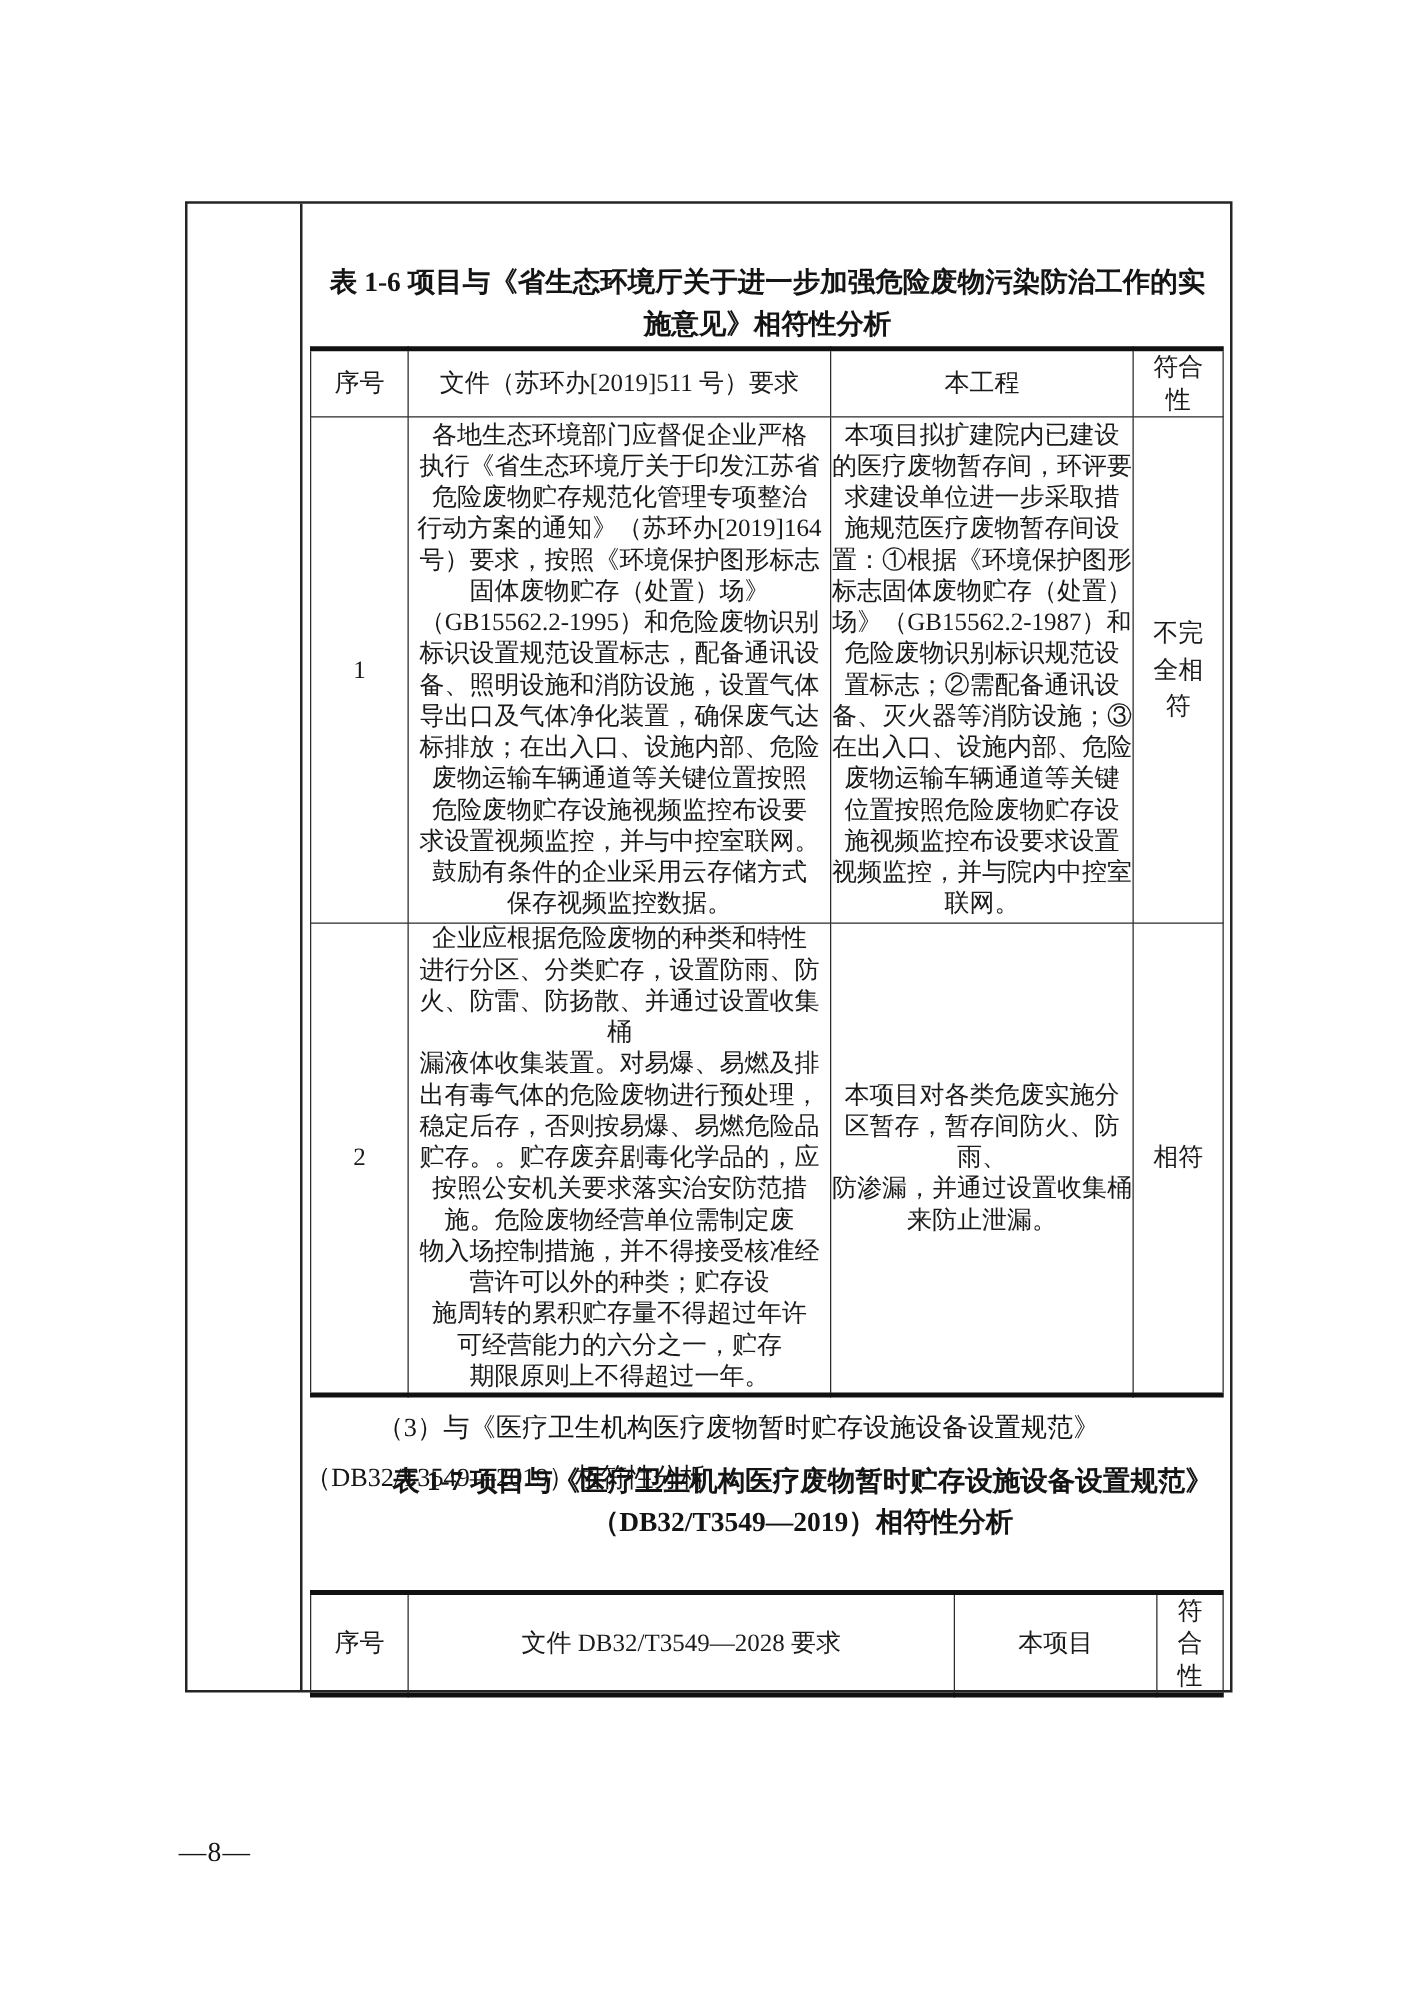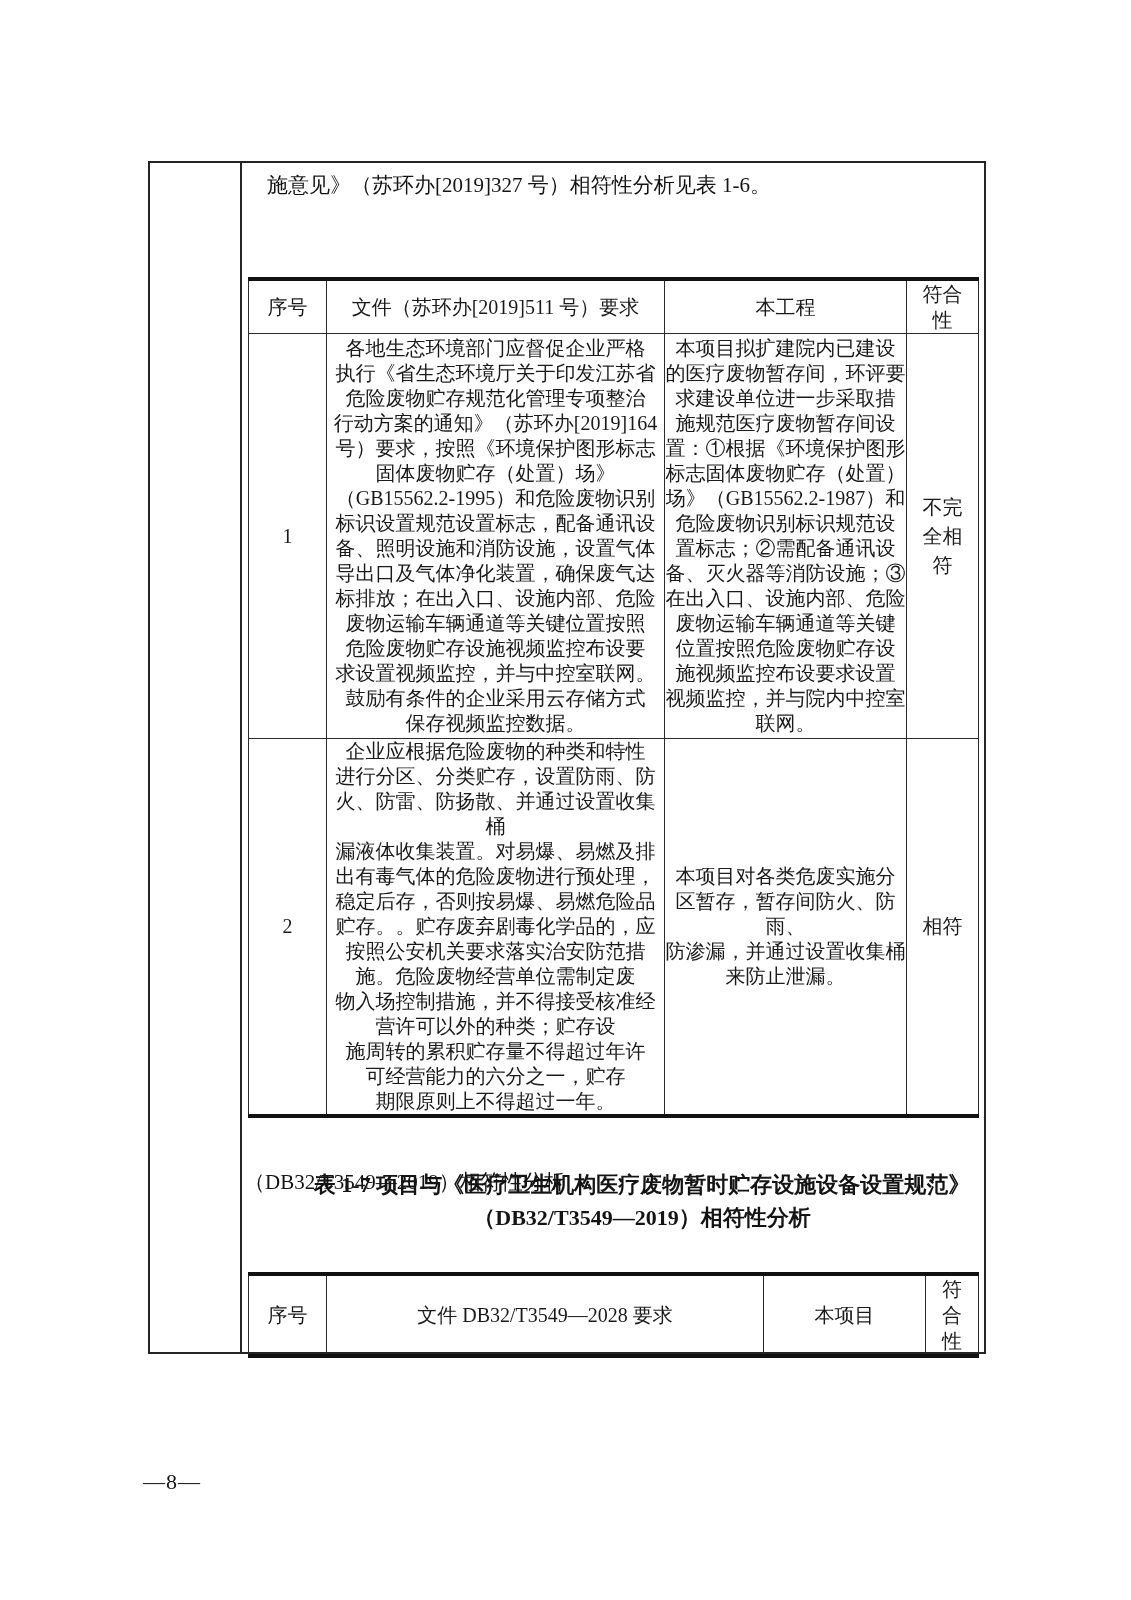--- a/index.html
+++ b/index.html
@@ -57,22 +57,23 @@
 </style>
 </head>
 <body>
 
 <div class="page">
 
   <div class="outer-frame">
     <div class="frame-left-divider"></div>
   </div>
 
-  <div class="intro-line">施意见》（苏环办[2019]327 号）相符性分析见表 1-6。</div>
 
+  <div class="caption caption16">表 1-6 项目与《省生态环境厅关于进一步加强危险废物污染防治工作的实
+施意见》相符性分析</div>
 
   <table class="doc-table table16">
     <colgroup>
       <col style="width:78px">
         <col style="width:338px">
         <col style="width:242px">
         <col style="width:72px">
     </colgroup>
     <tbody>
         <tr class="row-hdr16">
@@ -138,20 +139,21 @@
 期限原则上不得超过一年。</td>
       <td class="cell-pre">本项目对各类危废实施分
 区暂存，暂存间防火、防雨、
 防渗漏，并通过设置收集桶
 来防止泄漏。</td>
       <td class="compliance-cell">相符</td>
     </tr>
   </tbody>
     </table>
 
+  <div class="section-line sec3-l1">（3）与《医疗卫生机构医疗废物暂时贮存设施设备设置规范》</div>
   <div class="section-line sec3-l2">（DB32/T3549—2019）相符性分析</div>
 
   <div class="caption caption17">表 1-7 项目与《医疗卫生机构医疗废物暂时贮存设施设备设置规范》
 （DB32/T3549—2019）相符性分析</div>
 
   <table class="doc-table table17">
     <colgroup>
       <col style="width:78px">
         <col style="width:437px">
         <col style="width:162px">

